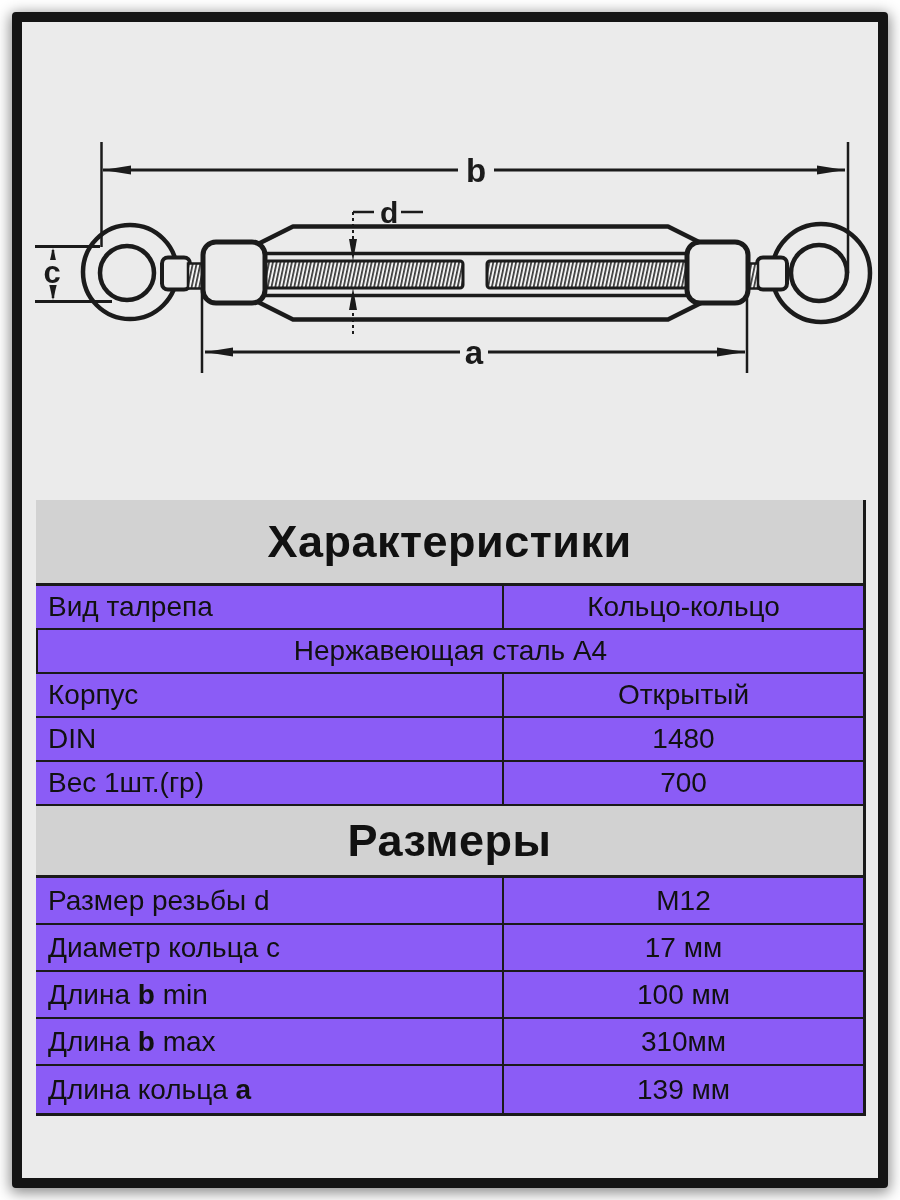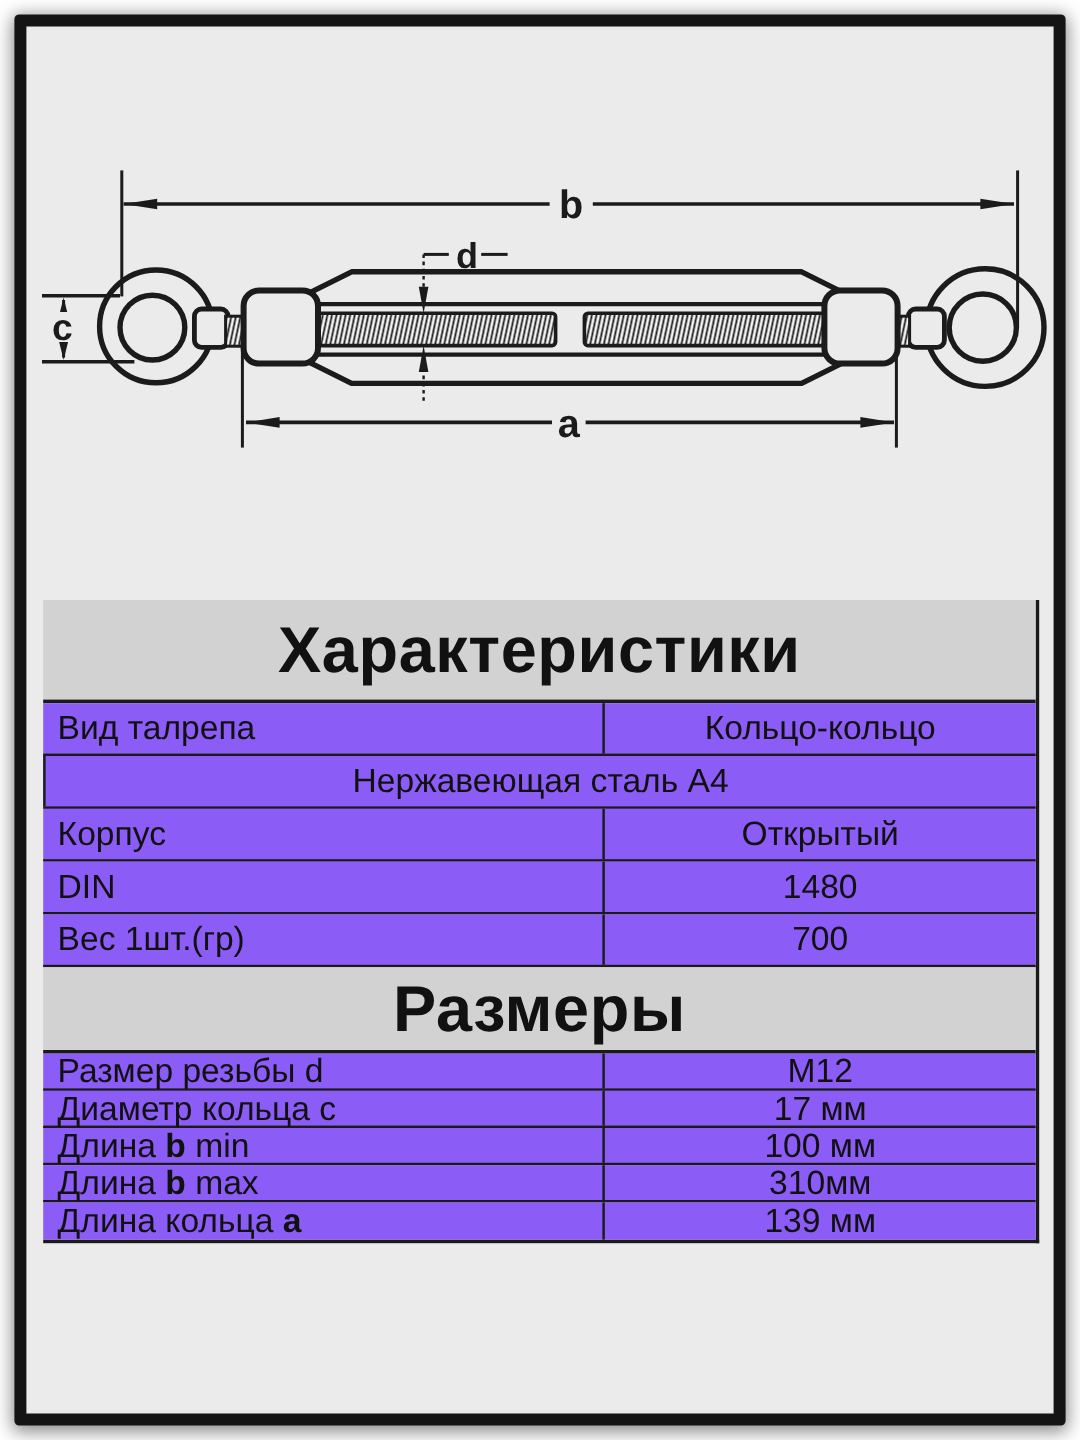--- a/index.html
+++ b/index.html
@@ -24,34 +24,34 @@
   .spec-table{
     position:absolute;left:36px;top:500px;width:830px;
     box-sizing:border-box;
     border-right:3px solid #1a1a1a;
     border-bottom:3px solid #1a1a1a;
     color:#111;
   }
   .sec-header{
     background:#d2d2d2;
     display:flex;align-items:center;justify-content:center;
-    font-weight:bold;font-size:54px;letter-spacing:0.5px;
+    font-weight:bold;font-size:45px;letter-spacing:0.5px;
     border-bottom:3px solid #1a1a1a;
     box-sizing:border-box;
   }
   .sec-header.h1{height:86px;}
   .sec-header.h2{height:72px;}
   .row{
     display:flex;background:#8b5cf6;
     border-bottom:2px solid #1a1a1a;
     box-sizing:border-box;
     font-size:28px;
   }
   .sec1 .row{height:44px;}
-  .sec2 .row{height:31px;}
+  .sec2 .row{height:47px;}
   .sec2 .row:last-child{border-bottom:none;}
   .cell-label{
     width:466px;box-sizing:border-box;
     display:flex;align-items:center;
     padding-left:12px;white-space:pre;
   }
   .cell-label .bseg{font-weight:bold;}
   .cell-value{
     flex:1;display:flex;align-items:center;justify-content:center;
     border-left:2px solid #1a1a1a;box-sizing:border-box;

